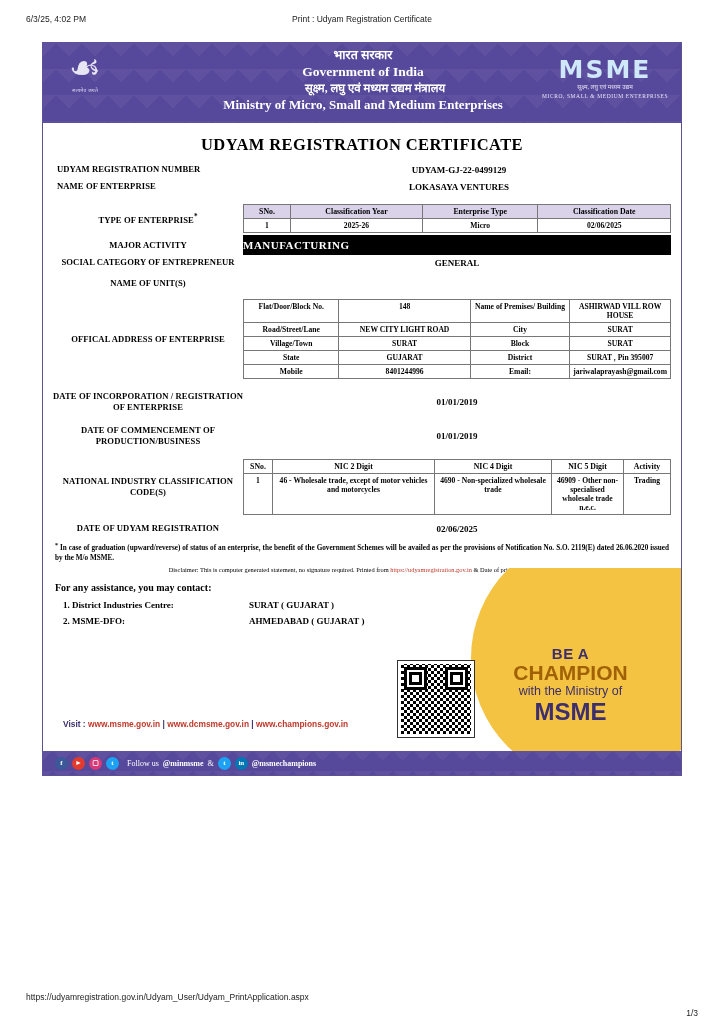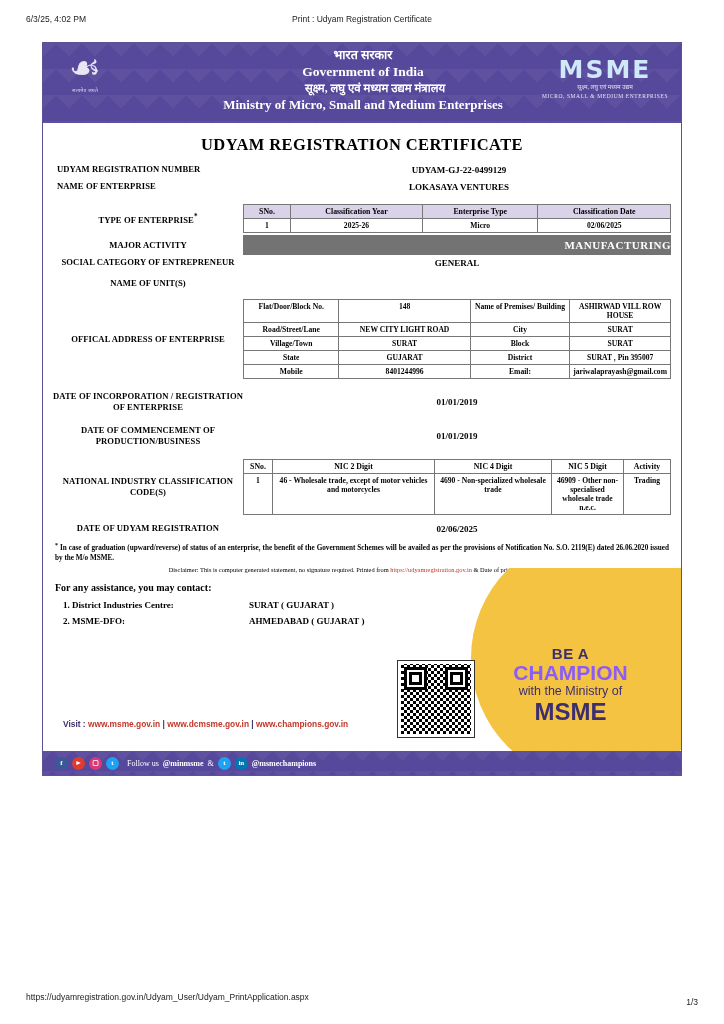--- a/index.html
+++ b/index.html
@@ -55,21 +55,21 @@
     color: #222;
   }
   .print-footer .pf-url {
     position: absolute;
     left: 26px;
     top: 0;
   }
   .print-footer .pf-page {
     position: absolute;
     right: 26px;
-    top: 5px;
+    top: 16px;
     text-align: right;
   }
 
   
   .cert {
     position: absolute;
     left: 42px;
     top: 42px;
     width: 640px;
     height: 734px;
@@ -195,24 +195,24 @@
   }
   table.grid th {
     background: #d9d2e9;
     font-weight: bold;
     text-align: center;
     font-size: 7.8px;
   }
   .center { text-align: center; }
 
   .major-bar {
-    background: #737373;
+    background: #000000;
     color: #ffffff;
     font-weight: bold;
-    text-align: right;
+    text-align: left;
     font-size: 11px;
     padding: 4px 0;
     letter-spacing: .5px;
   }
 
   .note {
     font-size: 7.2px;
     line-height: 10px;
     padding: 4px 2px 0 2px;
     text-align: justify;
@@ -261,21 +261,21 @@
   .champion .ctext {
     position: absolute;
     right: 18px;
     bottom: 28px;
     width: 185px;
     text-align: center;
     font-family: "Liberation Sans", sans-serif;
     color: #3d2f6e;
   }
   .champion .c1 { font-size: 15px; font-weight: bold; letter-spacing:.5px; line-height: 17px;}
-  .champion .c2 { font-size: 21px; font-weight: bold; color: #8b5cf6; line-height: 22px;}
+  .champion .c2 { font-size: 21px; font-weight: bold; color: #a16207; line-height: 22px;}
   .champion .c3 { font-size: 12.5px; line-height: 15px; color:#3d2f6e;}
   .champion .c4 { font-size: 24px; font-weight: bold; color:#3d2f6e; line-height: 26px;}
 
   .qr {
     position: absolute;
     left: 355px;
     bottom: 38px;
     width: 70px;
     height: 70px;
     border: 3px solid #fff;

